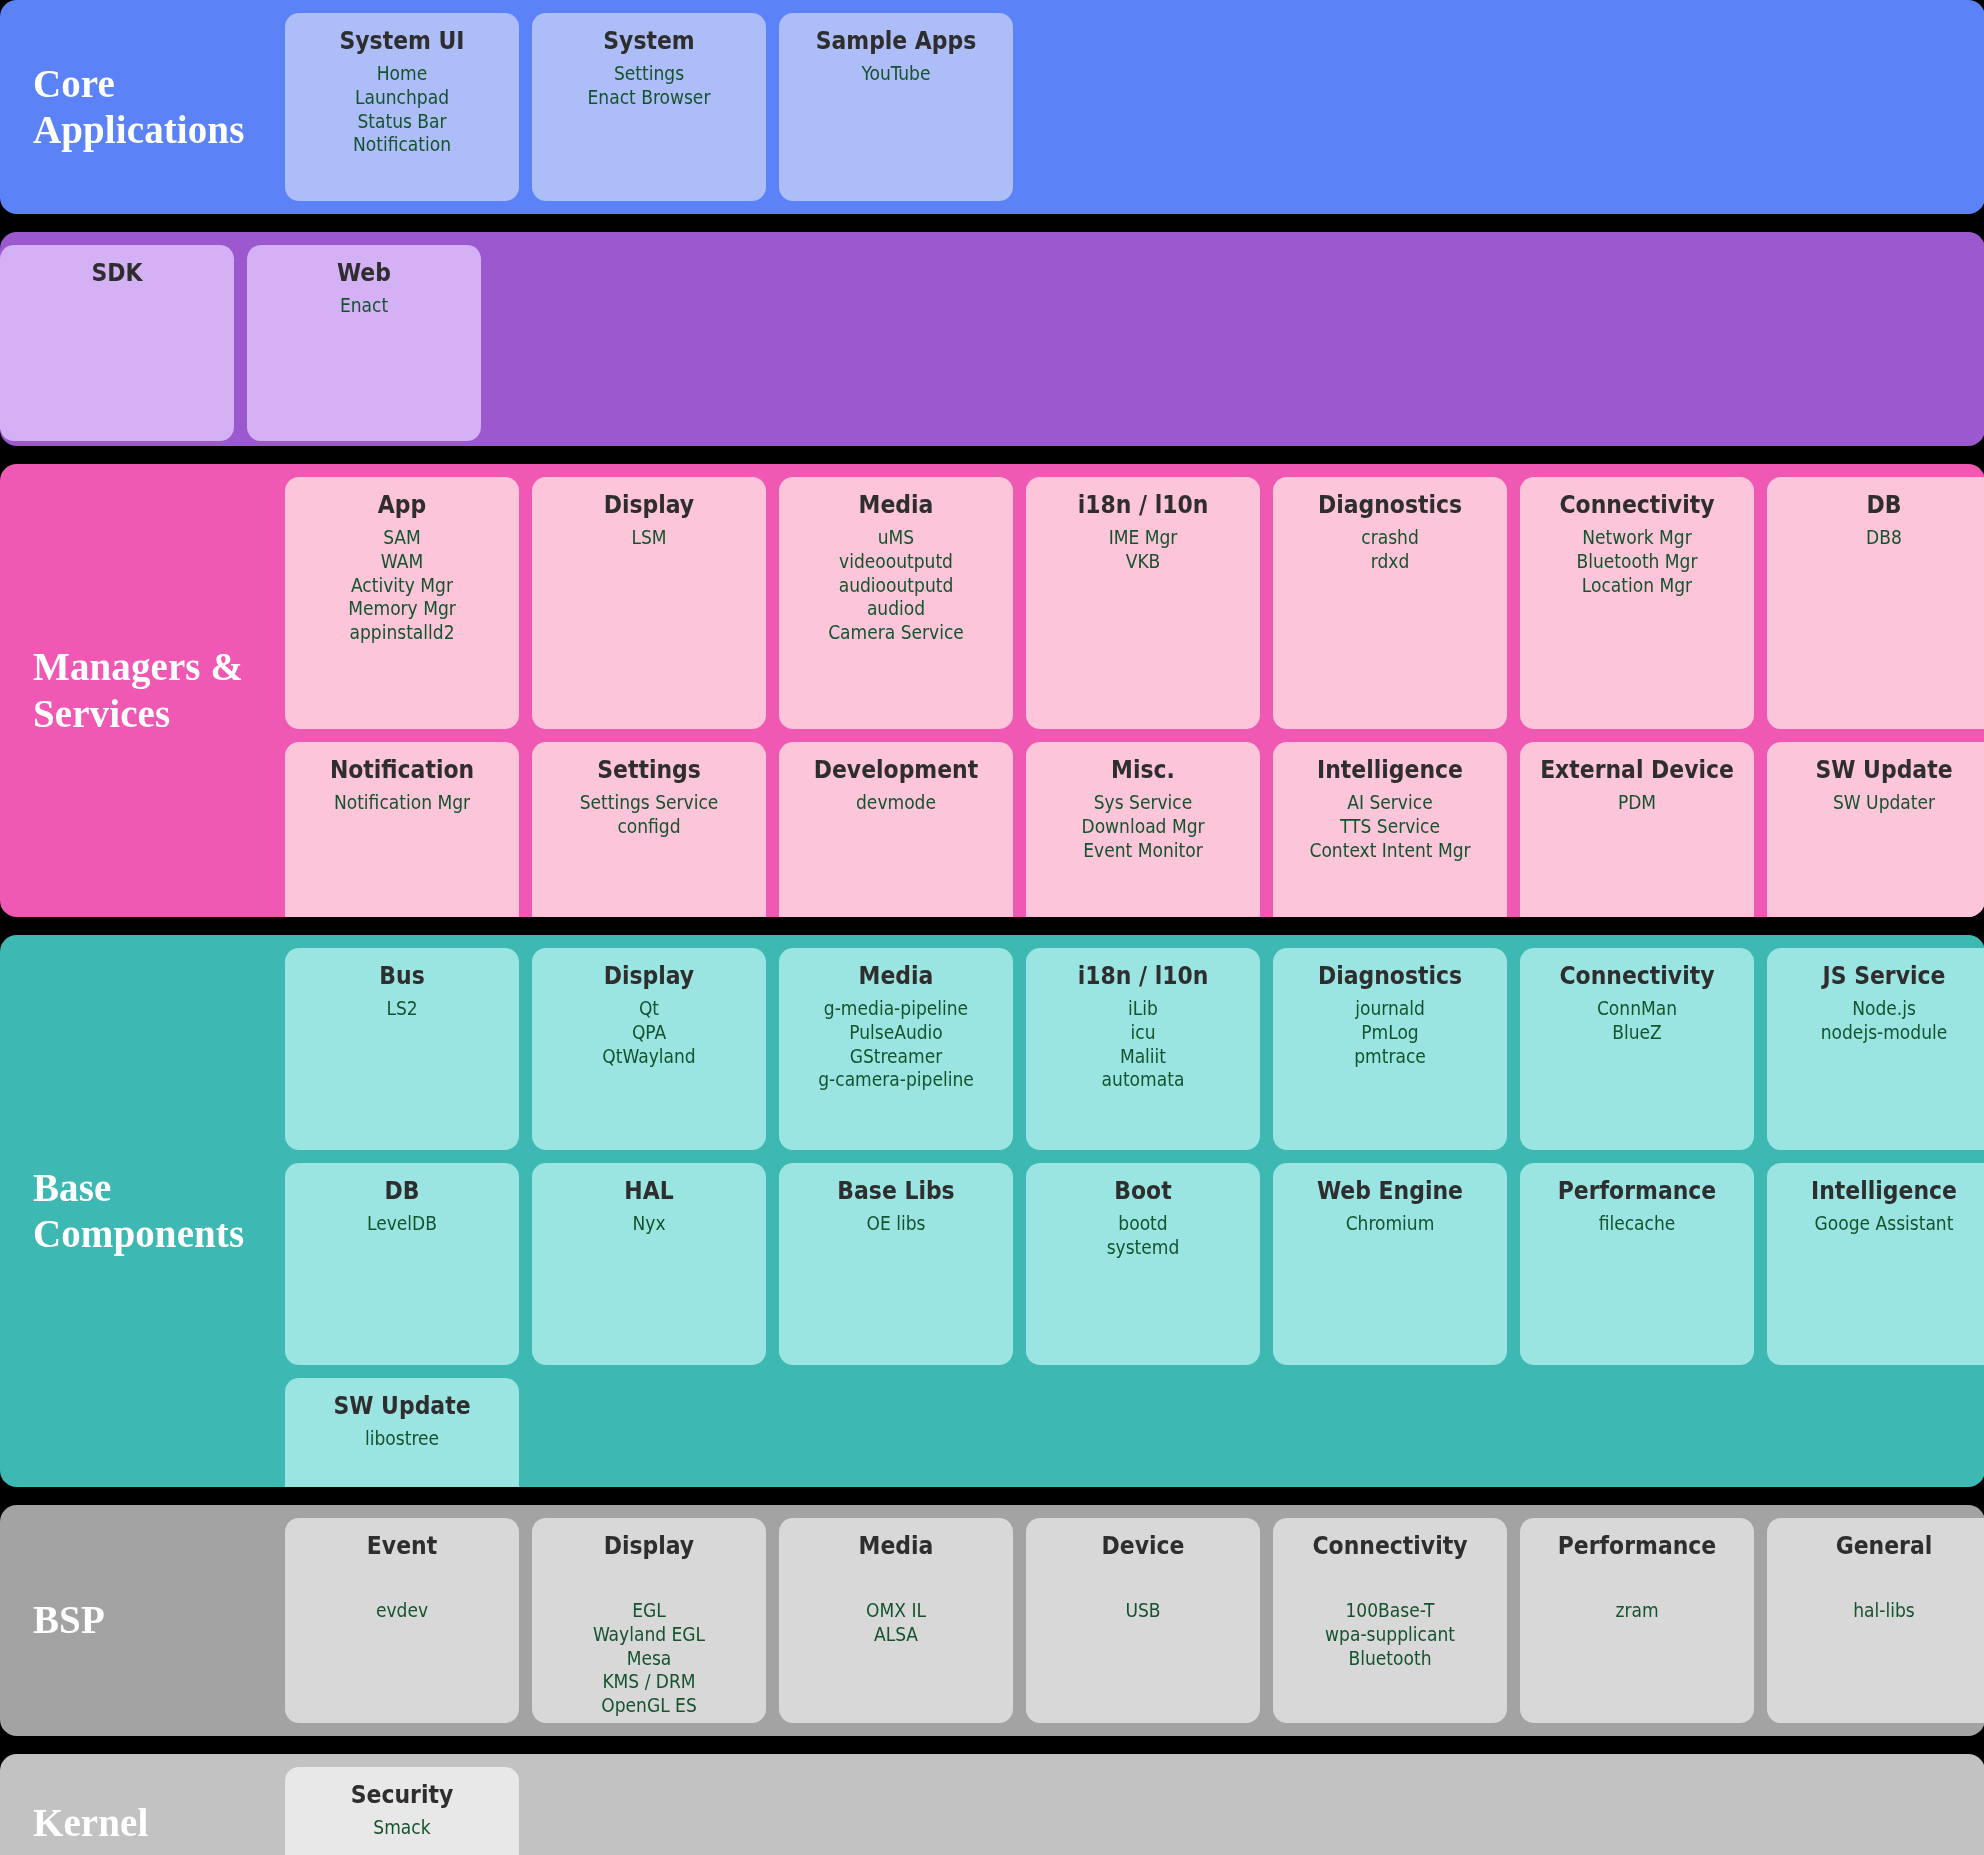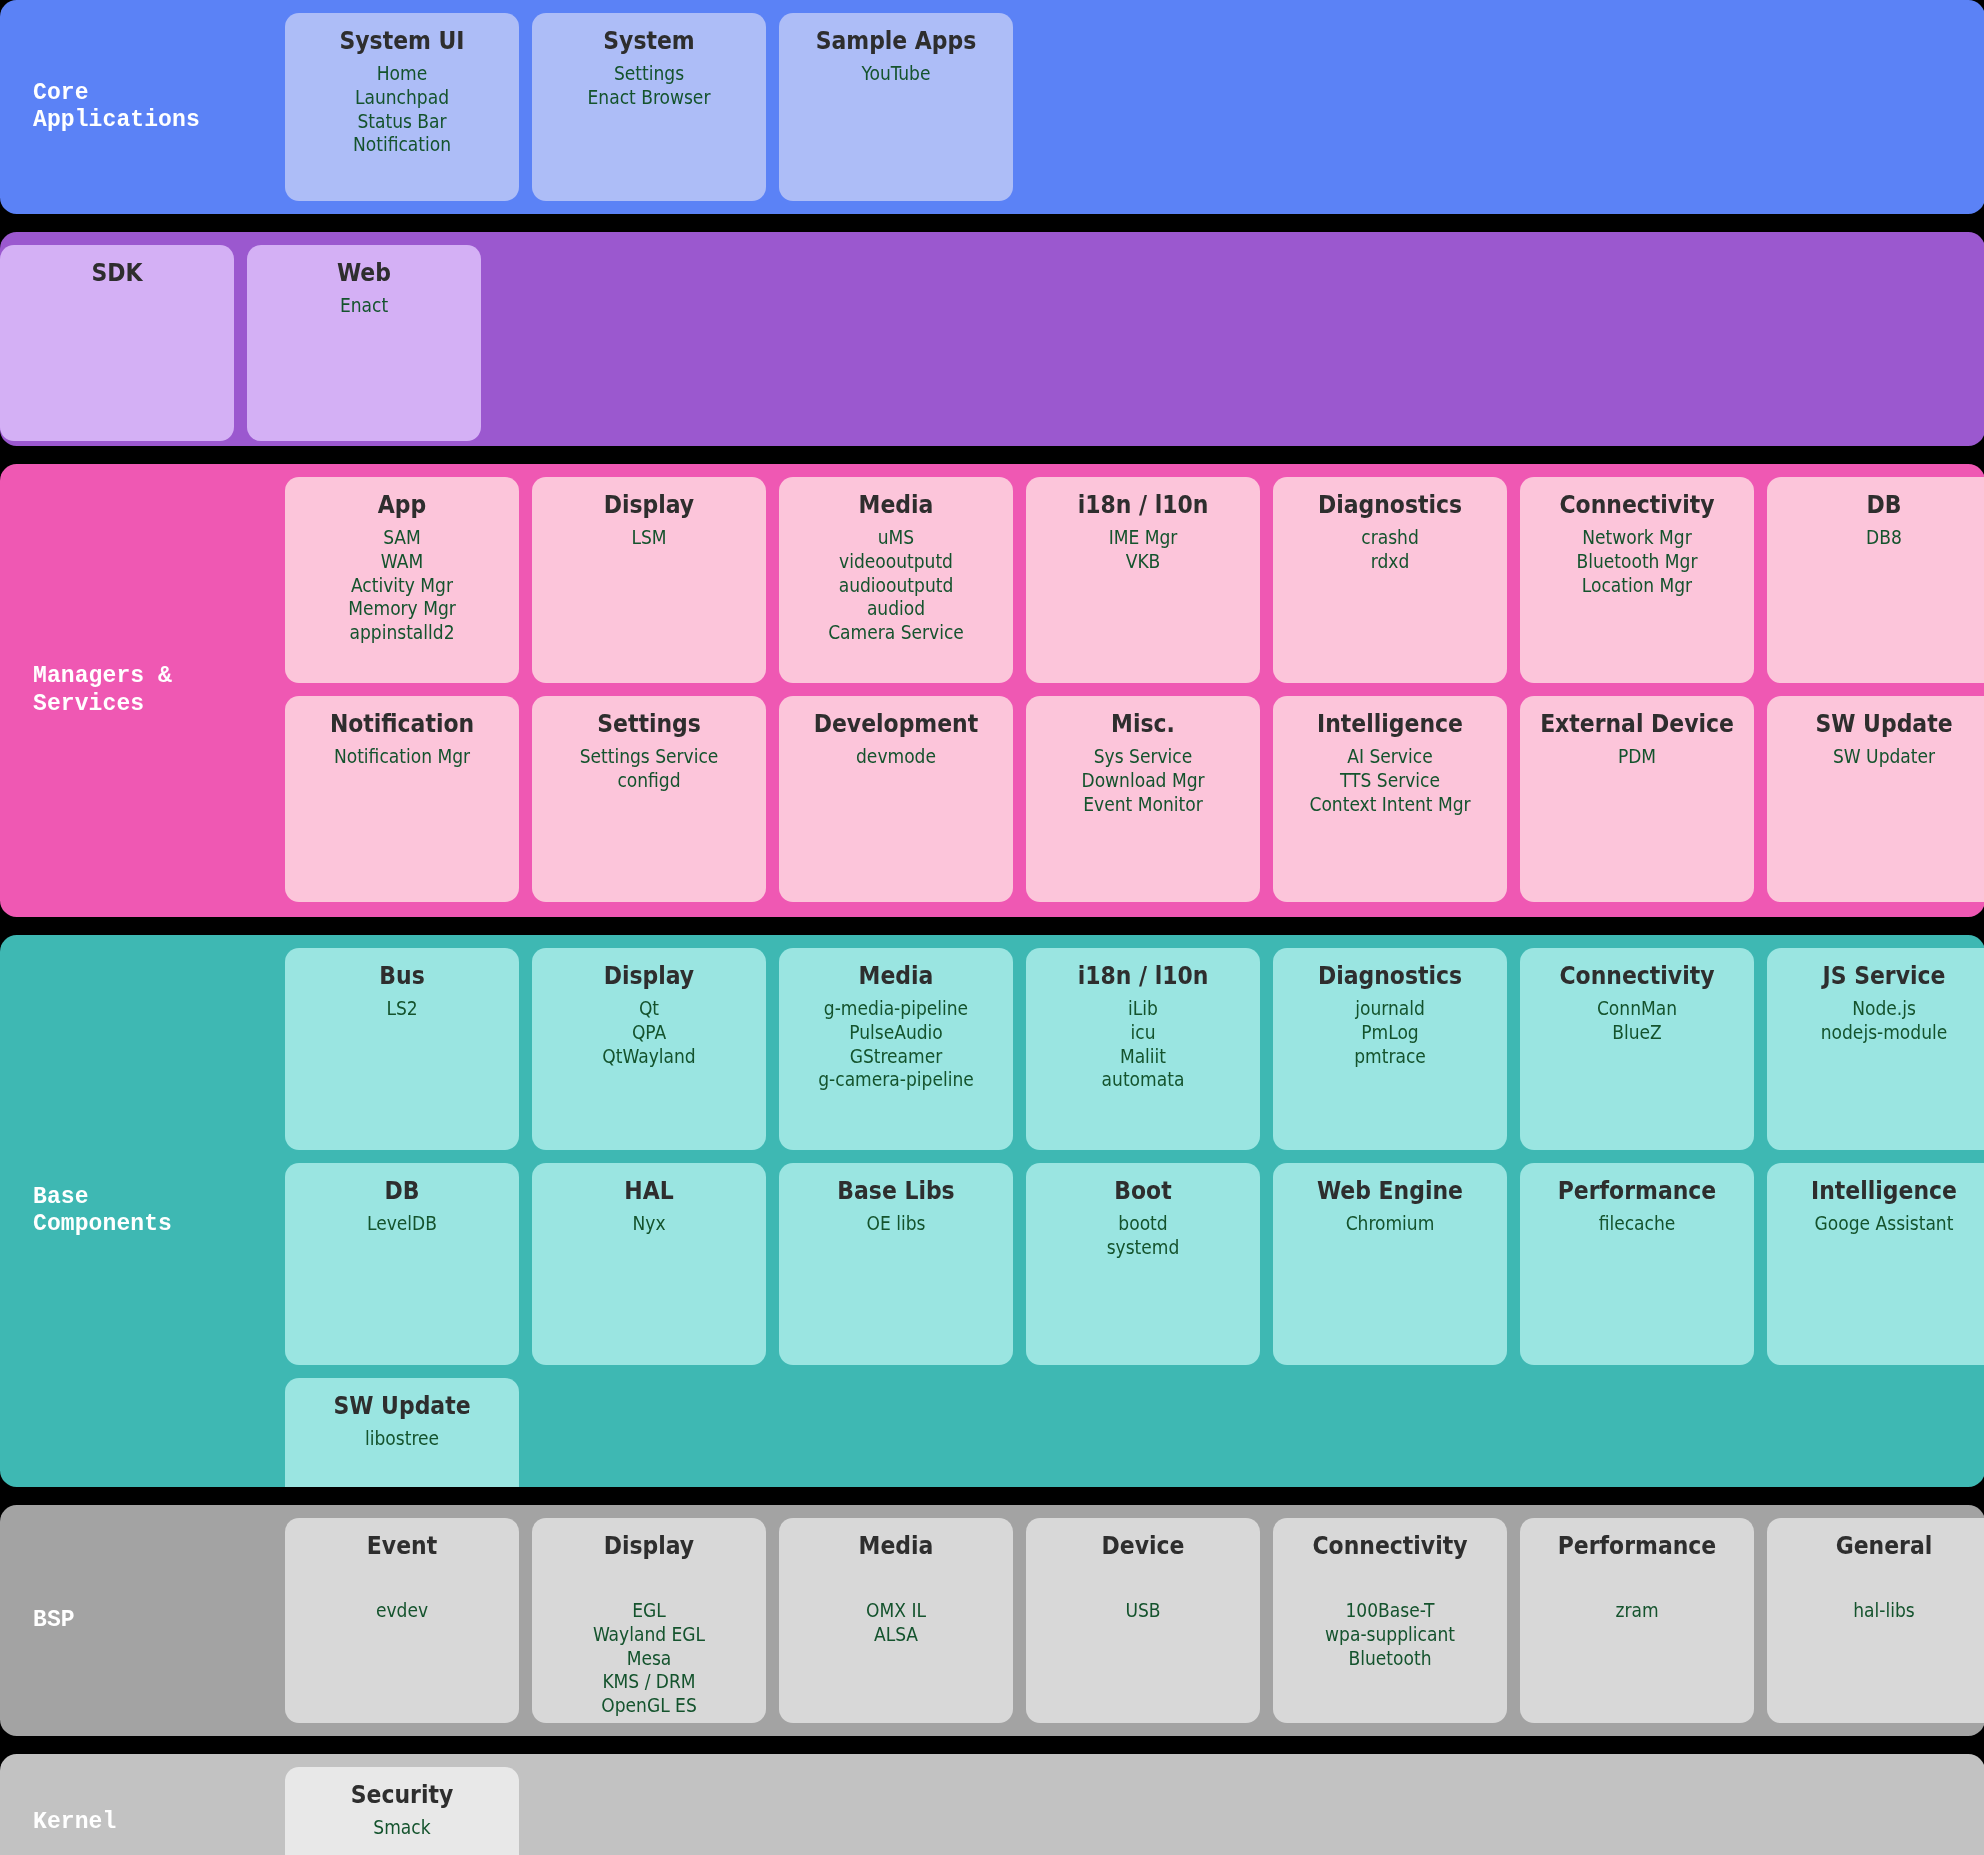--- a/index.html
+++ b/index.html
@@ -38,26 +38,26 @@
 
   .band-label {
     flex: 0 0 285px;
     display: flex;
     align-items: center;
     padding-left: 33px;
     box-sizing: border-box;
   }
   .band-label-text {
     color: #ffffff;
-    font-size: 23px;
+    font-size: 39px;
     font-weight: bold;
     line-height: 1.18;
     letter-spacing: 0.1px;
     white-space: pre-line;
-    font-family: Liberation Mono, monospace;
+    font-family: Liberation Serif, serif;
   }
 
   .band-body {
     flex: 1 1 auto;
     display: flex;
     flex-direction: column;
     padding: 13px 13px 13px 0;
     box-sizing: border-box;
   }
 
@@ -120,21 +120,21 @@
   .h-core   { height: 214px; }
   .h-appfw  { height: 214px; }
   .h-mgr    { height: 453px; }
   .h-base   { height: 552px; }
   .h-bsp    { height: 231px; }
   .h-kernel { height: 138px; }
 
   
   .layer-core   .card { height: 188px; }
   .layer-appfw  .card { height: 196px; }
-  .layer-mgr    .card { height: 206px; }
+  .layer-mgr    .card { height: 252px; }
   .layer-base   .card { height: 202px; }
   .layer-bsp    .card { height: 205px; gap: 32px; }
   .layer-kernel .card { height: 112px; }
 </style>
 </head>
 <body>
 
 <div id="stack">
     <div class="band layer-core h-core">
       <div class="band-label">

